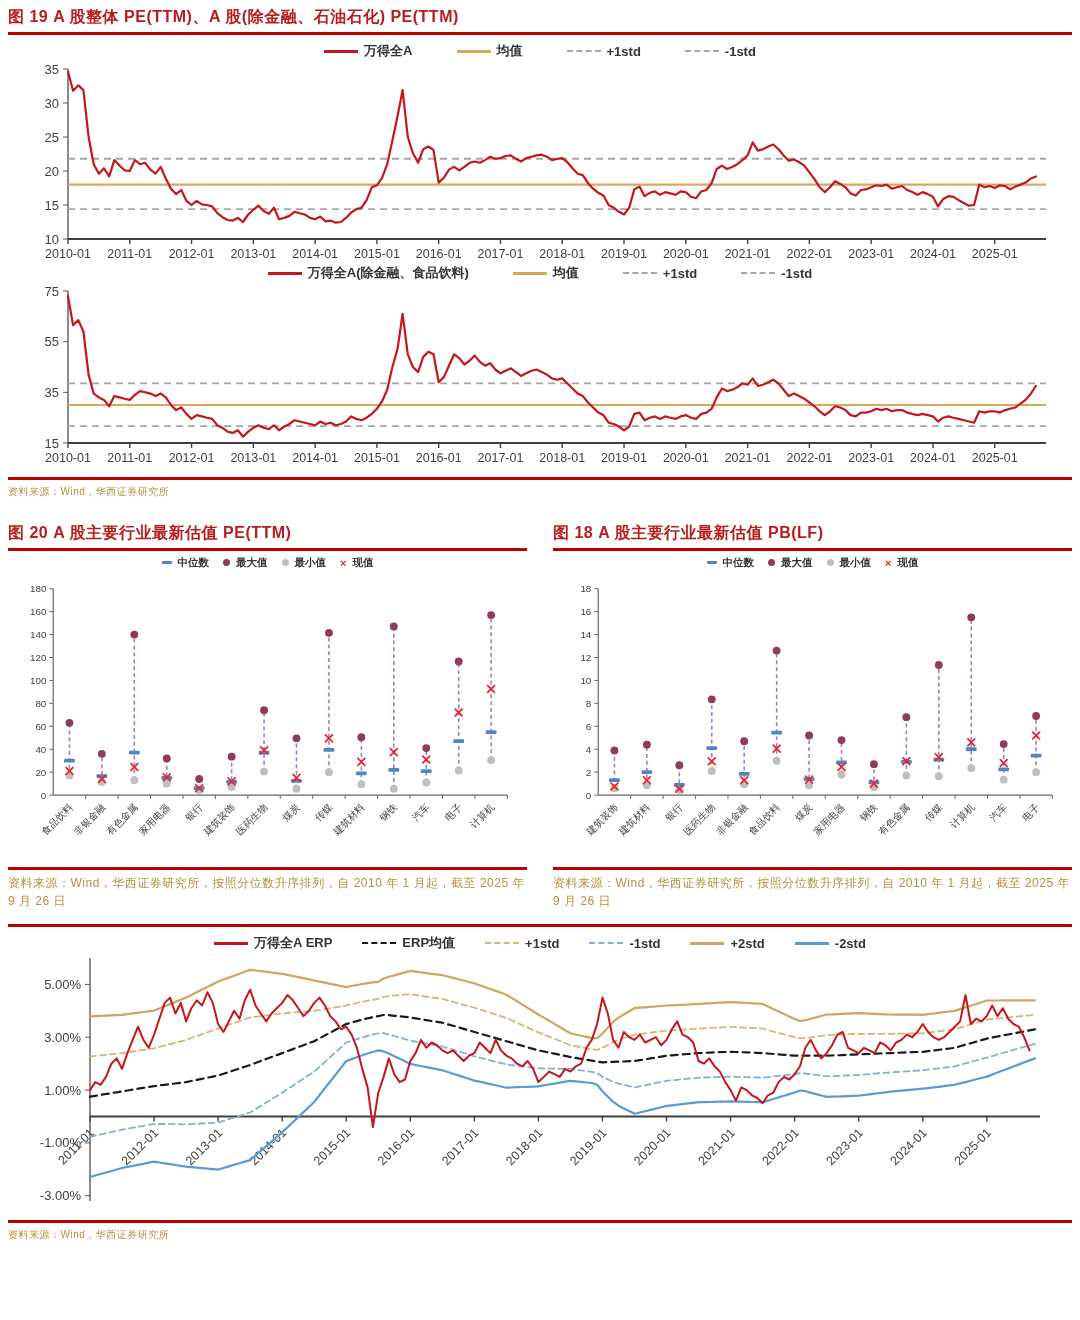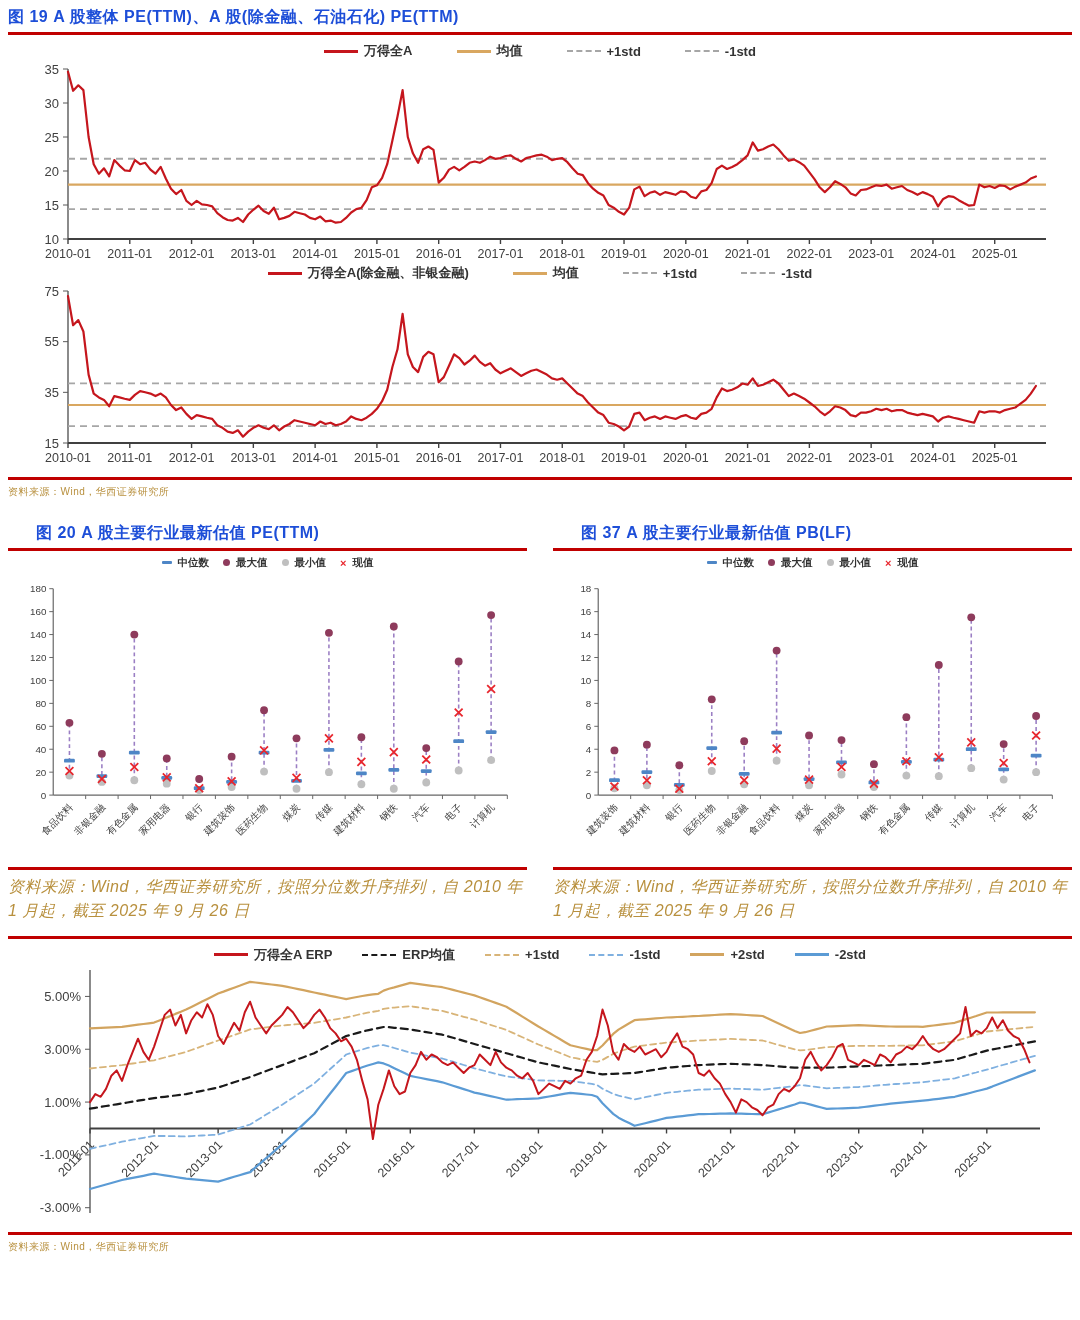--- a/index.html
+++ b/index.html
@@ -1,34 +1,34 @@
 <!DOCTYPE html>
 <html><head>
 <meta charset="utf-8">
 <style>
   html,body{margin:0;padding:0;background:#fff;}
   body{width:1080px;height:1320px;font-family:"Liberation Sans","DejaVu Sans",sans-serif;overflow:hidden;}
   .page{width:1080px;height:1320px;background:#fff;}
-  .fig-title{color:#1d4ed8;font-weight:bold;font-size:16px;padding:7px 8px 3px 8px;letter-spacing:.5px;}
+  .fig-title{color:#b91c1c;font-weight:bold;font-size:16px;padding:7px 8px 3px 8px;letter-spacing:.5px;}
   .title-rule{height:3px;background:#C00000;margin:1px 8px 4px 8px;}
   .src-rule{height:3px;background:#C00000;margin:2px 8px 0 8px;}
   .source{color:#B8903E;font-size:10px;padding:5px 8px 2px 8px;letter-spacing:.5px;line-height:1.45;}
   .legend{display:flex;justify-content:center;align-items:center;gap:44px;padding:3px 0 1px 0;font-size:13px;font-weight:600;color:#333;}
   .legend.small{gap:14px;font-size:10.5px;font-weight:600;padding:1px 0;}
   .legend.wide{gap:30px;}
   .lg-item{display:inline-flex;align-items:center;gap:6px;white-space:nowrap;}
   .sw-line{display:inline-block;width:34px;height:0;border-top:3px solid #000;}
   .sw-dot{display:inline-block;width:7px;height:7px;border-radius:50%;}
   .sw-bar{display:inline-block;width:10px;height:3px;border-radius:1px;}
   .sw-x{font-weight:bold;font-size:11px;line-height:10px;}
   .cols{display:flex;padding:0 8px;gap:26px;margin-top:14px;}
   .col{width:50%;}
-  .col .fig-title{padding-left:0;padding-right:0;margin-left:28px;}
+  .col .fig-title{padding-left:0;padding-right:0;}
   .col .title-rule,.col .src-rule{margin-left:0;margin-right:0;}
-  .col .source{padding-left:0;padding-right:0;font-size:16px;font-style:italic;}
+  .col .source{padding-left:0;padding-right:0;font-size:12px;}
   .chart{line-height:0;}
   svg text{font-family:"Liberation Sans","DejaVu Sans",sans-serif;fill:#404040;}
   section{display:block;}
 </style>
 </head>
 <body>
 
 <div class="page">
 
   <section>
@@ -100,21 +100,21 @@
           <line x1="994.7214150347484" y1="178" x2="994.7214150347484" y2="183" stroke="#404040" stroke-width="1.4"></line>
           <text x="994.7214150347484" y="197" text-anchor="middle" font-size="12.5">2025-01</text>
           <line x1="68" y1="123.6" x2="1046" y2="123.6" stroke="#D9A760" stroke-width="2.2"></line>
           <line x1="68" y1="97.75999999999999" x2="1046" y2="97.75999999999999" stroke="#A6A6A6" stroke-width="1.8" stroke-dasharray="7 5"></line>
           <line x1="68" y1="148.07999999999998" x2="1046" y2="148.07999999999998" stroke="#A6A6A6" stroke-width="1.8" stroke-dasharray="7 5"></line>
           <polyline points="68.0,10.7 73.1,29.8 78.3,24.3 83.4,29.1 88.6,76.0 93.7,103.2 98.9,112.7 104.0,107.3 109.2,115.4 114.3,99.1 119.5,104.6 124.6,109.3 129.8,110.0 134.9,99.1 140.1,103.2 145.2,101.8 150.4,108.6 155.5,112.7 160.7,105.9 165.8,117.5 171.0,127.7 176.1,133.1 181.3,129.0 186.4,139.9 191.6,144.0 196.7,139.9 201.9,143.3 207.0,144.0 212.2,145.4 217.3,152.2 222.5,156.2 227.6,159.0 232.7,159.6 237.9,156.9 243.0,161.0 248.2,153.5 253.3,148.8 258.5,144.7 263.6,150.1 268.8,152.8 273.9,146.7 279.1,158.3 284.2,156.9 289.4,154.9 294.5,150.8 299.7,152.2 304.8,153.5 310.0,156.9 315.1,158.3 320.3,155.6 325.4,160.3 330.6,159.6 335.7,161.7 340.9,161.0 346.0,156.9 351.2,151.5 356.3,148.1 361.5,146.7 366.6,139.2 371.8,126.3 376.9,124.3 382.1,116.8 387.2,103.2 392.4,79.4 397.5,55.6 402.6,29.1 407.8,76.0 412.9,92.3 418.1,101.8 423.2,88.2 428.4,85.5 433.5,88.9 438.7,121.6 443.8,116.8 449.0,108.6 454.1,105.9 459.3,109.3 464.4,105.9 469.6,101.8 474.7,100.5 479.9,101.8 485.0,99.1 490.2,95.7 495.3,97.8 500.5,97.1 505.6,95.0 510.8,94.4 515.9,97.8 521.1,100.5 526.2,97.1 531.4,95.7 536.5,94.4 541.7,93.7 546.8,95.7 552.0,99.1 557.1,97.8 562.2,97.1 567.4,101.2 572.5,107.3 577.7,112.7 582.8,114.1 588.0,122.2 593.1,127.7 598.3,131.8 603.4,134.5 608.6,144.0 613.7,146.7 618.9,150.8 624.0,153.5 629.2,146.7 634.3,128.4 639.5,125.6 644.6,135.2 649.8,131.8 654.9,130.4 660.1,133.8 665.2,131.1 670.4,132.4 675.5,133.8 680.7,130.4 685.8,131.1 691.0,135.8 696.1,137.2 701.3,130.4 706.4,129.0 711.6,122.2 716.7,108.0 721.9,104.6 727.0,108.0 732.1,105.9 737.3,103.2 742.4,99.1 747.6,94.4 752.7,81.4 757.9,89.6 763.0,88.2 768.2,85.5 773.3,83.5 778.5,88.2 783.6,94.4 788.8,99.8 793.9,98.4 799.1,101.2 804.2,104.6 809.4,111.4 814.5,118.2 819.7,126.3 824.8,131.1 830.0,126.3 835.1,120.2 840.3,122.9 845.4,126.3 850.6,132.4 855.7,134.5 860.9,129.0 866.0,128.4 871.2,126.3 876.3,124.3 881.5,125.0 886.6,123.6 891.7,127.7 896.9,126.3 902.0,125.0 907.2,129.0 912.3,131.1 917.5,133.8 922.6,131.1 927.8,133.1 932.9,135.8 938.1,145.4 943.2,137.9 948.4,135.2 953.5,135.8 958.7,139.2 963.8,142.0 969.0,144.7 974.1,144.0 979.3,123.6 984.4,126.3 989.6,125.0 994.7,127.0 999.9,124.3 1005.0,125.0 1010.2,128.4 1015.3,125.6 1020.5,123.6 1025.6,121.6 1030.8,117.5 1035.9,115.4" fill="none" stroke="#C5161D" stroke-width="2.2" stroke-linejoin="round" stroke-linecap="round"></polyline>
         </svg></div>
     <div class="legend" id="legend-pe_ex">
         <span class="lg-item">
           <span class="sw-line" style="border-top: 3px solid rgb(197, 22, 29);"></span>
-          <span>万得全A(除金融、非银金融)</span>
+          <span>万得全A(除金融、食品饮料)</span>
         </span>
         <span class="lg-item">
           <span class="sw-line" style="border-top: 3px solid rgb(217, 167, 96);"></span>
           <span>均值</span>
         </span>
         <span class="lg-item">
           <span class="sw-line" style="border-top: 2px dashed rgb(166, 166, 166);"></span>
           <span>+1std</span>
         </span>
         <span class="lg-item">
@@ -315,21 +315,21 @@
             <circle cx="491.5" cy="44.83333333333334" r="4" fill="#8E3B5C"></circle>
             <circle cx="491.5" cy="192.41666666666666" r="4" fill="#BFBFBF"></circle>
             <rect x="486" y="161.9333333333333" width="11" height="3.8" rx="1.2" fill="#4E86C6"></rect>
             <path d="M487.5 116.08333333333334L495.5 124.08333333333334M487.5 124.08333333333334L495.5 116.08333333333334" stroke="#E8262D" stroke-width="1.8" fill="none"></path>
             <text x="495.5" y="241" text-anchor="end" font-size="10" transform="rotate(-45 495.5 241)">计算机</text>
           </svg></div>
       <div class="src-rule"></div>
       <div class="source">资料来源：Wind，华西证券研究所，按照分位数升序排列，自 2010 年 1 月起，截至 2025 年 9 月 26 日</div>
     </div>
     <div class="col">
-      <div class="fig-title">图 37  A 股主要行业最新估值 PB(LF)</div>
+      <div class="fig-title">图 18  A 股主要行业最新估值 PB(LF)</div>
       <div class="title-rule"></div>
       <div class="legend small" id="legend-pb_industry">
           <span class="lg-item">
             <span class="sw-bar" style="background: rgb(78, 134, 198);"></span>
             <span>中位数</span>
           </span>
           <span class="lg-item">
             <span class="sw-dot" style="background: rgb(142, 59, 92);"></span>
             <span>最大值</span>
           </span>

